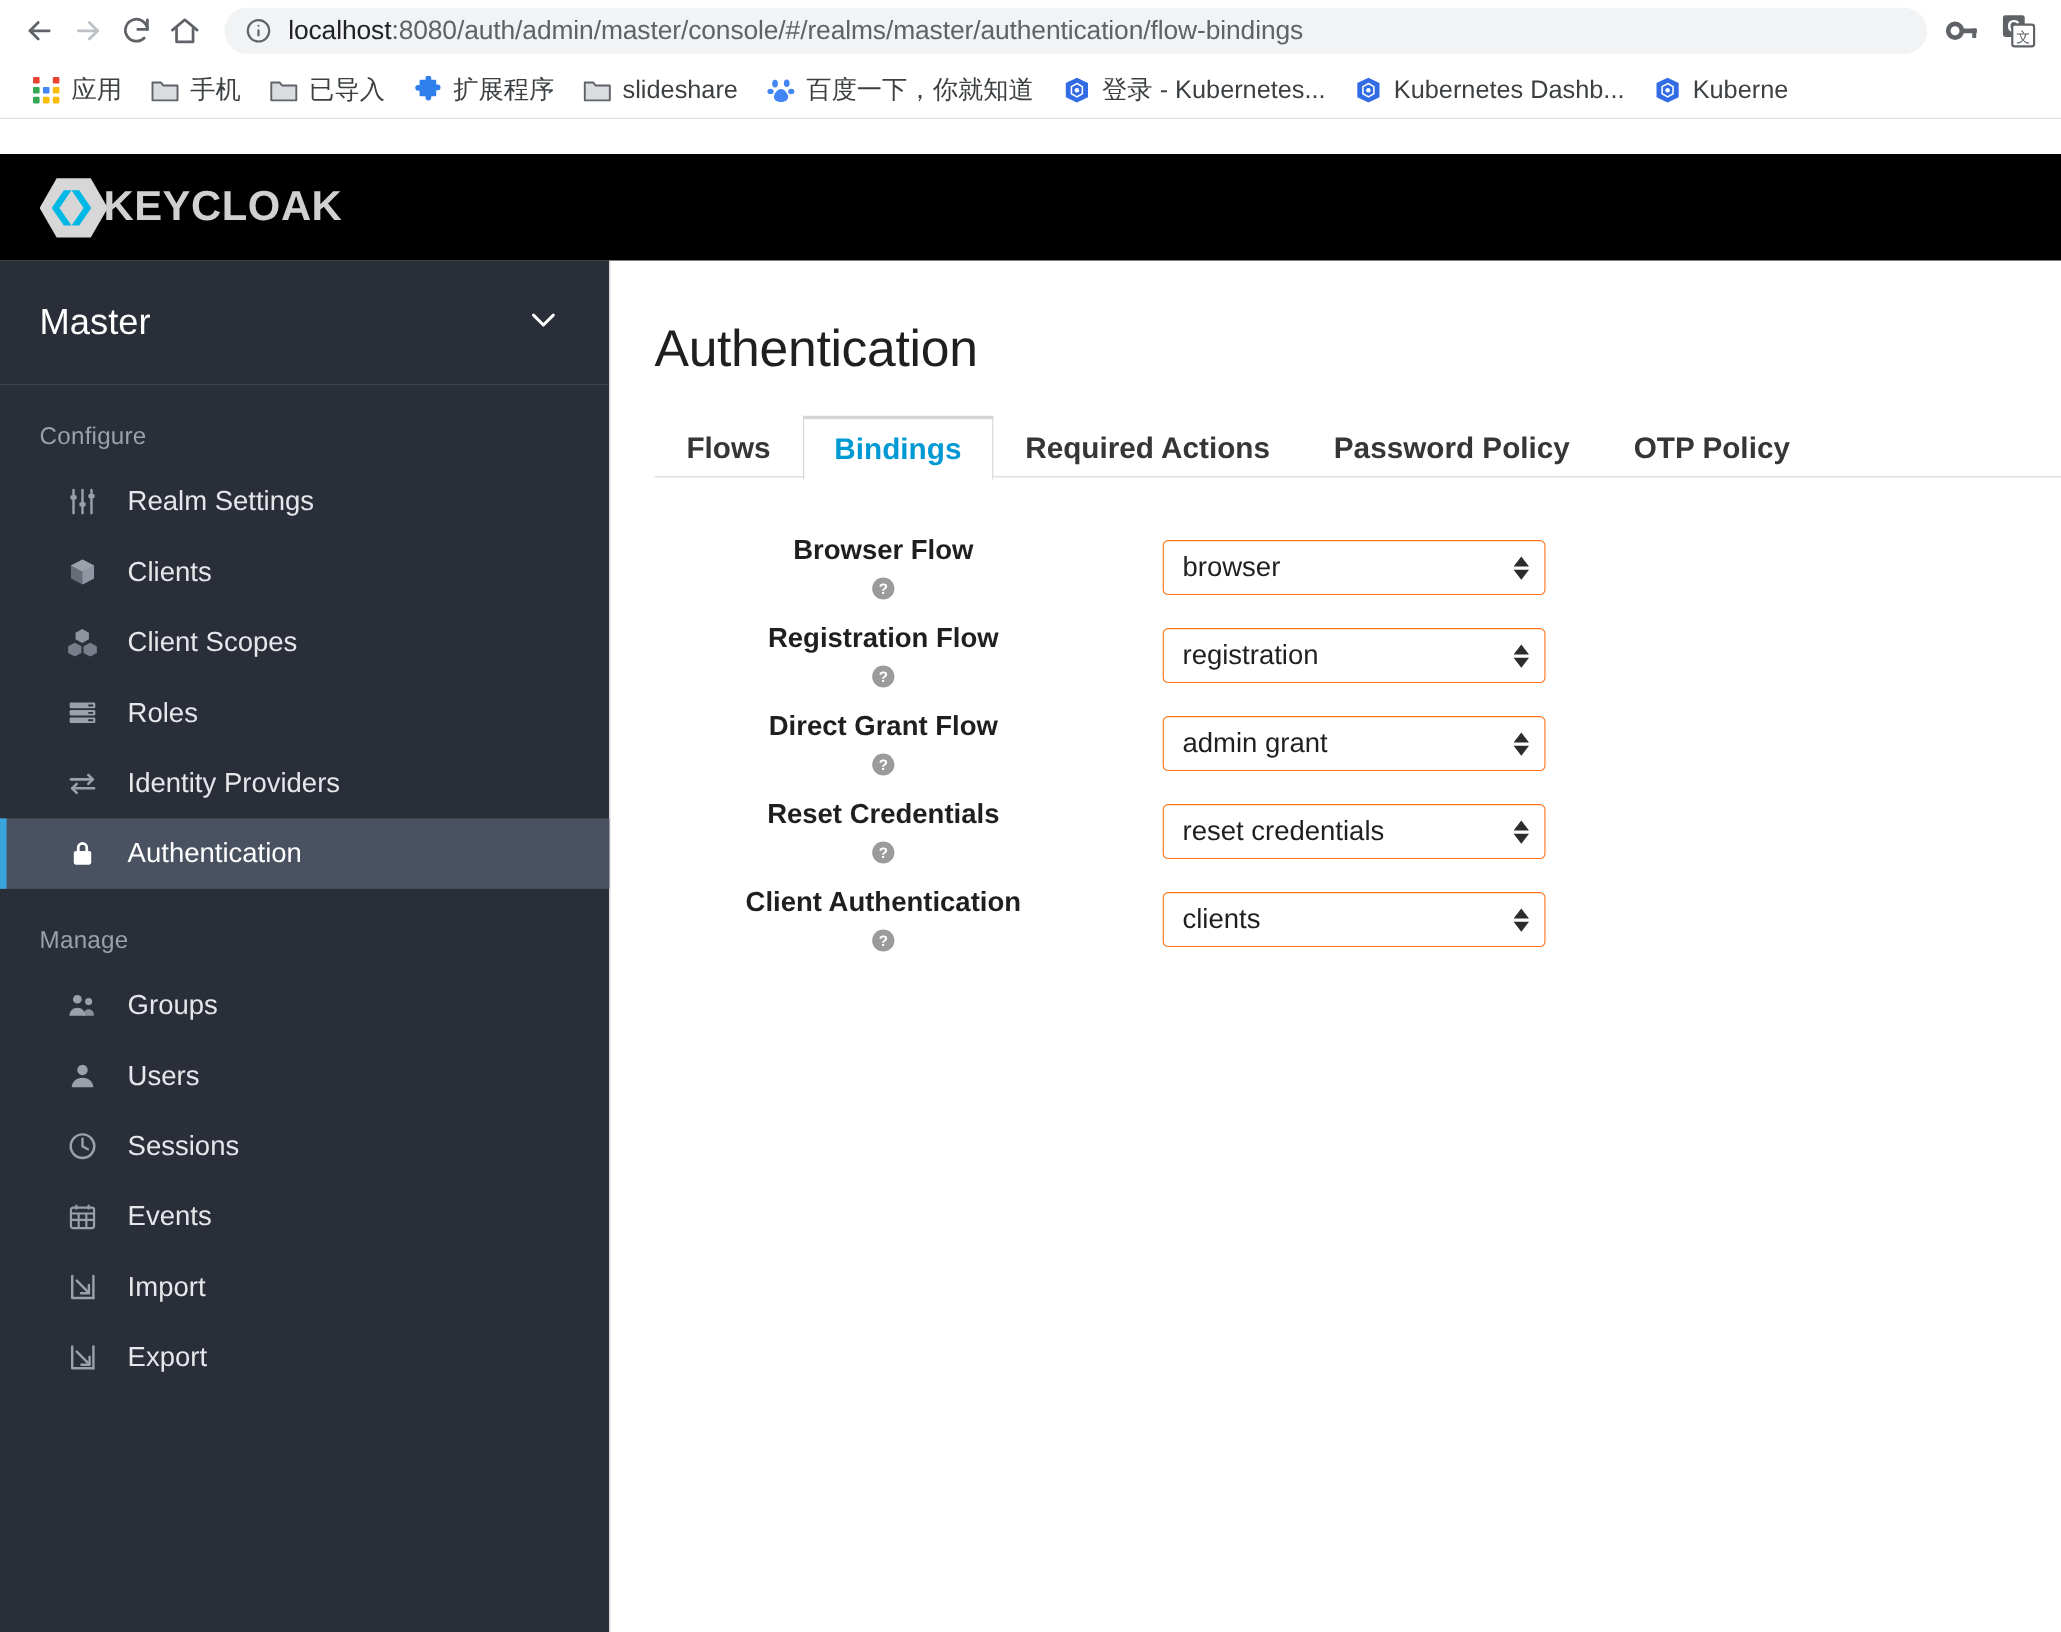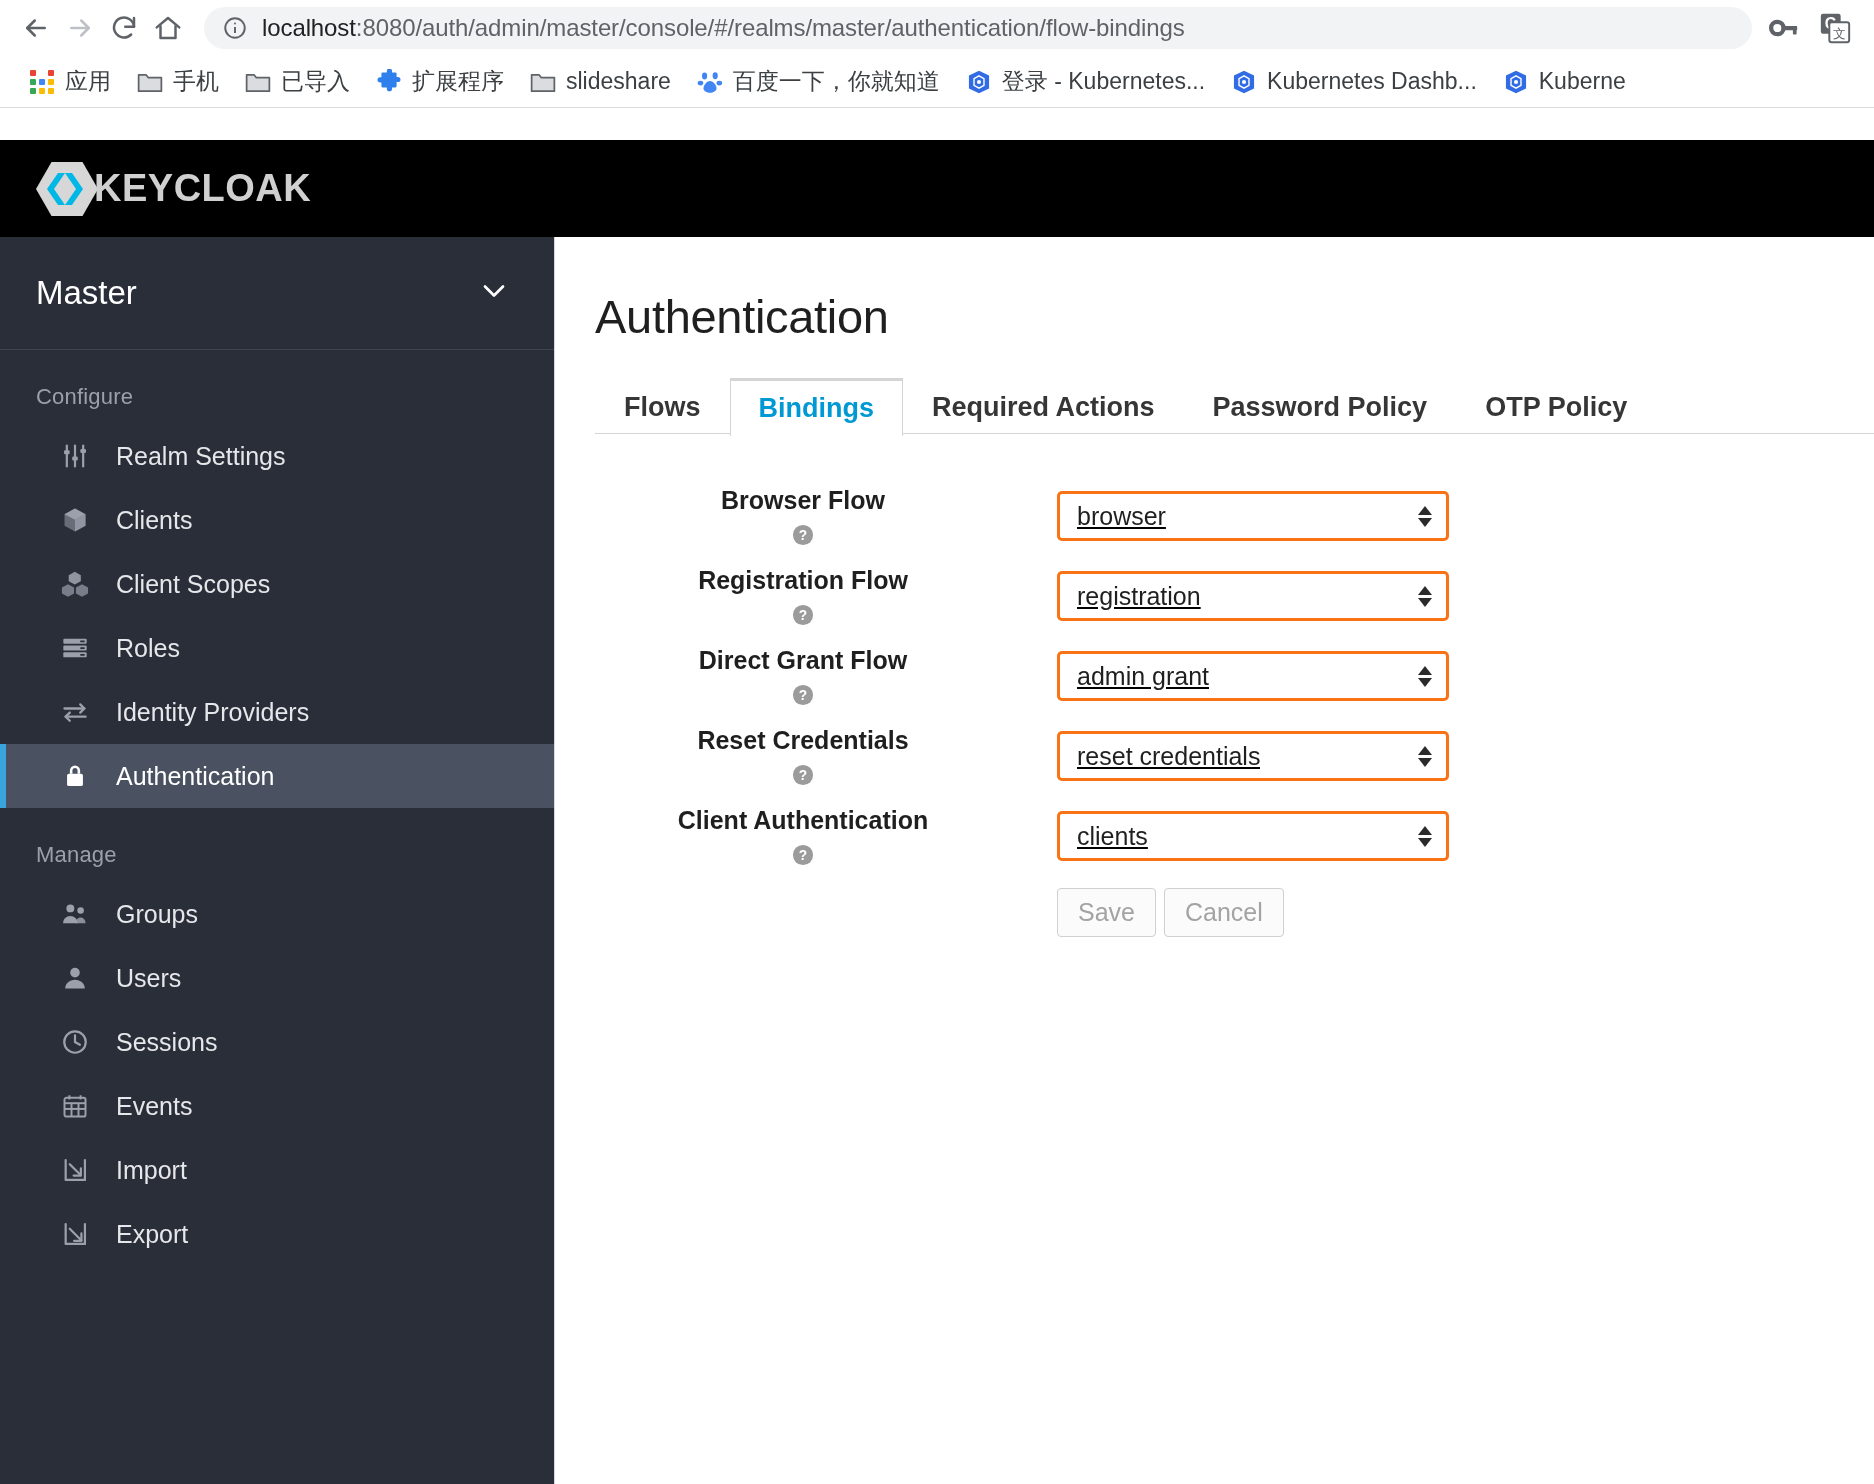--- a/index.html
+++ b/index.html
@@ -218,30 +218,29 @@
     white-space: nowrap;
     flex-direction: column;
   }
   .help-icon {
     width: 22px; height: 22px;
     flex: 0 0 auto;
     display: inline-flex;
   }
   .select-wrap {
     margin-left: 30px;
-    width: 392px;
+    width: 348px;
     height: 50px;
-    border: 3px solid #f97316;
+    border: 1px solid #f97316;
     border-radius: 5px;
     background: #ffffff;
     display: flex;
     align-items: center;
     padding: 0 14px 0 17px;
     justify-content: space-between;
-    text-decoration: underline;
   }
   .select-value { font-size: 25px; color: #1f1f1f; white-space: nowrap; overflow: hidden; }
   .spinner { display: flex; flex-direction: column; gap: 3px; flex: 0 0 auto; }
   .spinner i {
     display: block;
     width: 0; height: 0;
     border-left: 7px solid transparent;
     border-right: 7px solid transparent;
   }
   .spinner i.up { border-bottom: 9px solid #2b2b2b; }
@@ -719,21 +718,17 @@
           </div>
           <div class="select-wrap">
             <span class="select-value">clients</span>
             <span class="spinner">
                 <i class="up"></i>
                 <i class="dn"></i>
               </span>
           </div>
         </div>
 
-        <div class="form-actions">
-          <button class="btn">Save</button>
-          <button class="btn">Cancel</button>
-        </div>
 
       </div>
     </div>
   </div>
 </div>
 
 </body></html>

